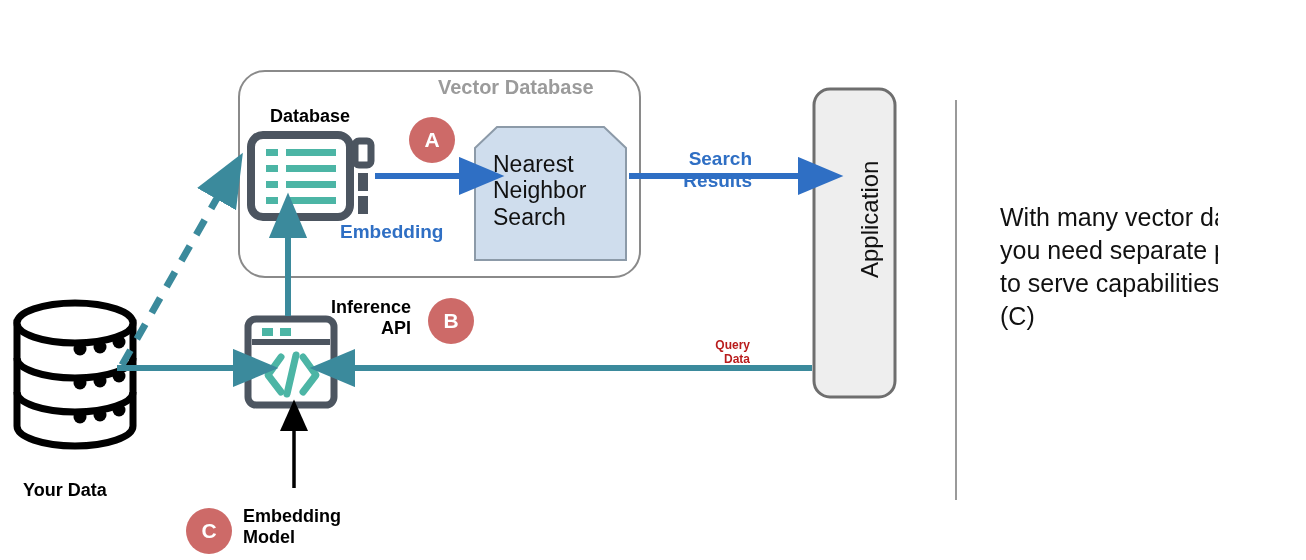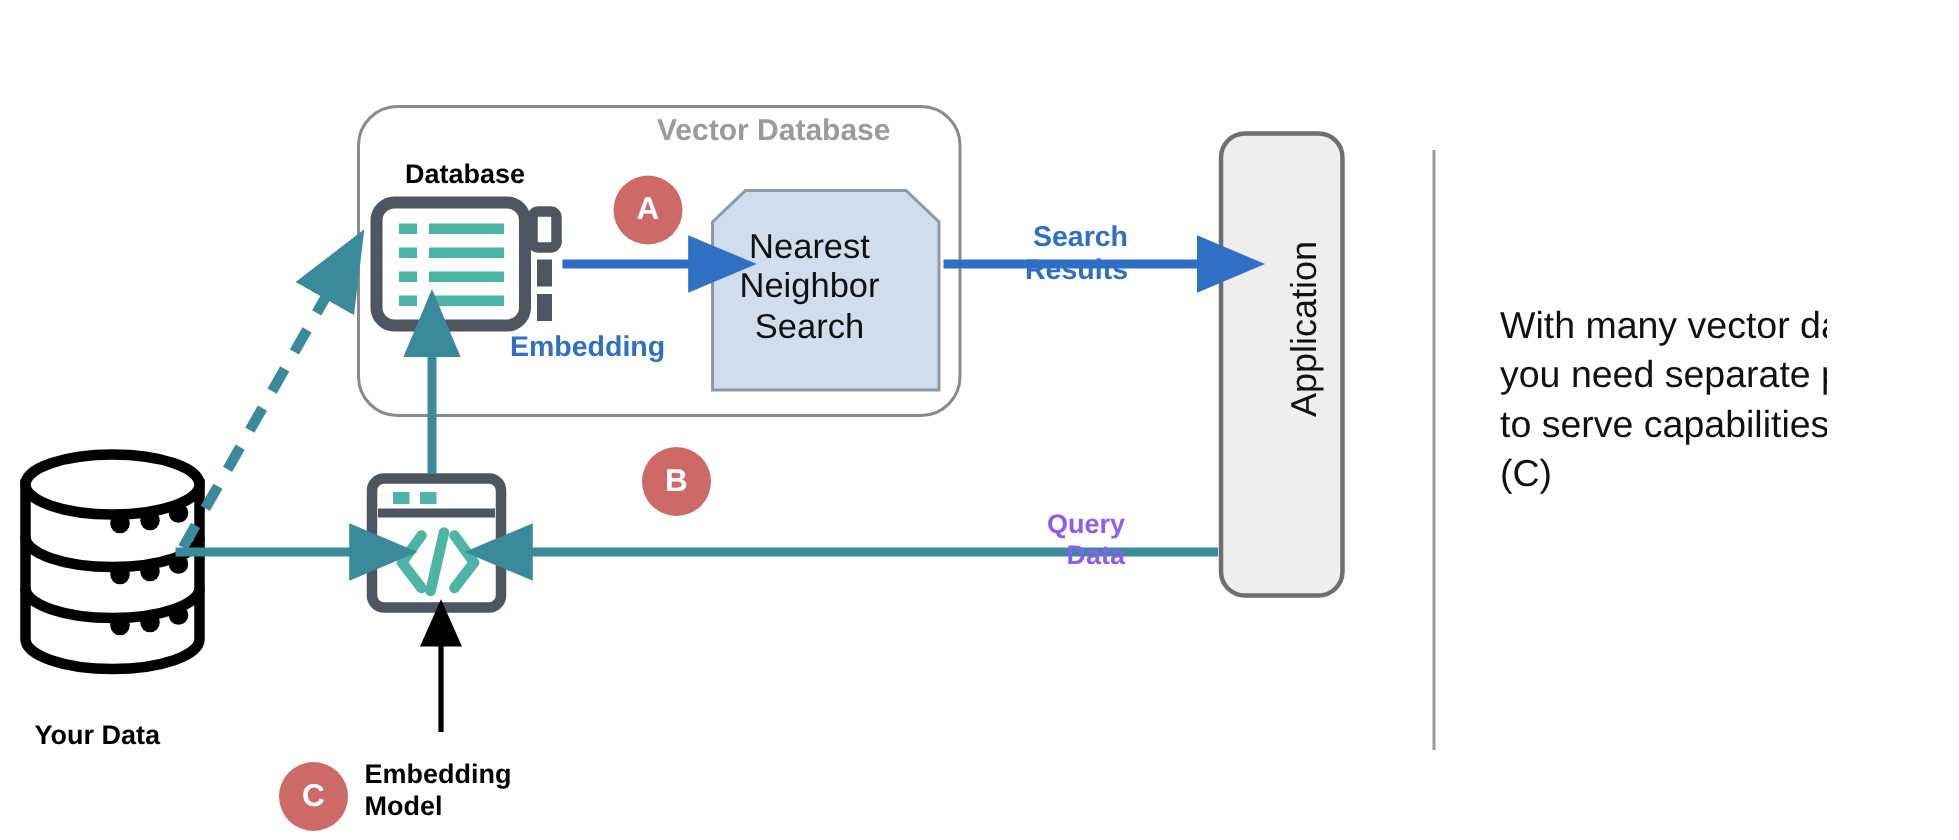--- a/index.html
+++ b/index.html
@@ -39,28 +39,28 @@
     color: #000000;
     font-size: 18px;
     font-weight: bold;
   }
   .lbl-blue-bold {
     color: #2f6fc4;
     font-size: 19px;
     font-weight: bold;
   }
   .lbl-teal-bold {
-    color: #8b5cf6;
-    font-size: 18px;
+    color: #b91c1c;
+    font-size: 12px;
     font-weight: bold;
   }
   .lbl-nns {
     color: #111111;
     font-size: 23px;
-    text-align: center;
+    text-align: left;
   }
   .lbl-app {
     color: #111111;
     font-size: 24px;
     transform-origin: 0 0;
     transform: rotate(-90deg);
   }
   .badge {
     position: absolute;
     border-radius: 50%;
@@ -182,20 +182,22 @@
   <div class="lbl lbl-app" style="left:856px; top:250px;">Application</div>
 
   <div class="lbl lbl-blue-bold" style="left:340px; top:193px;">Embedding</div>
 
   <div class="lbl lbl-blue-bold right-text-align" style="left:600px; top:120px; width:152px;">Search
 Results</div>
 
   <div class="lbl lbl-teal-bold right-text-align" style="left:598px; top:311px; width:152px;">Query
 Data</div>
 
+  <div class="lbl lbl-black-bold right-text-align" style="left:276px; top:269px; width:135px;">Inference
+API</div>
 
   <div class="lbl lbl-black-bold" style="left:23px; top:452px;">Your Data</div>
 
   <div class="lbl lbl-black-bold" style="left:243px; top:478px;">Embedding
 Model</div>
 
   <div class="badge" style="left:409px; top:89px; width:46px; height:46px;">
     <span>A</span>
   </div>
 

